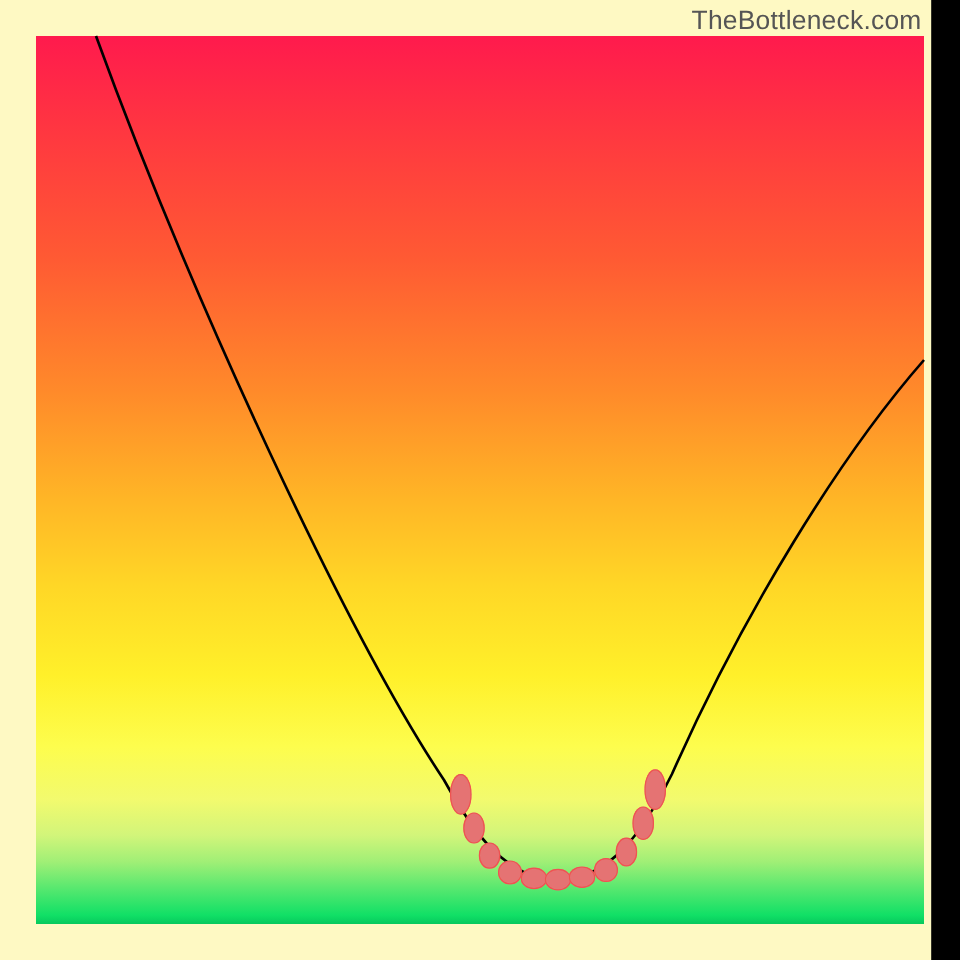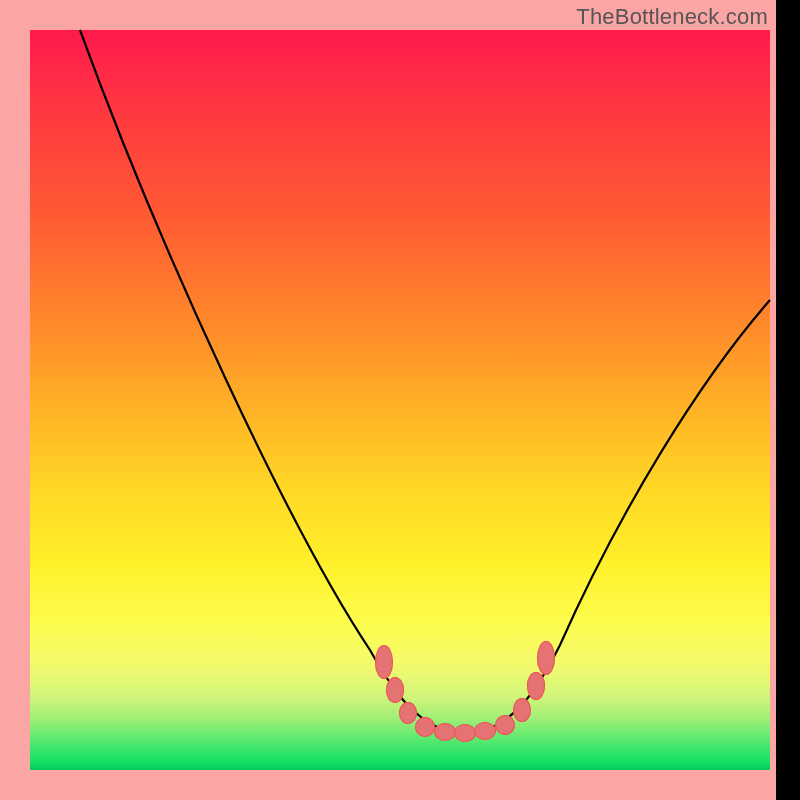--- a/index.html
+++ b/index.html
@@ -10,21 +10,21 @@
     background: #000;
     overflow: hidden;
     font-family: Arial, Helvetica, sans-serif;
   }
   .frame {
     position: absolute;
     left: 0;
     top: 0;
     width: 776px;
     height: 800px;
-    background: #fca5a5;
+    background: #fef9c3;
   }
   .plot-area {
     position: absolute;
     left: 30px;
     top: 30px;
     width: 740px;
     height: 740px;
     
     background: linear-gradient(
       to bottom,

